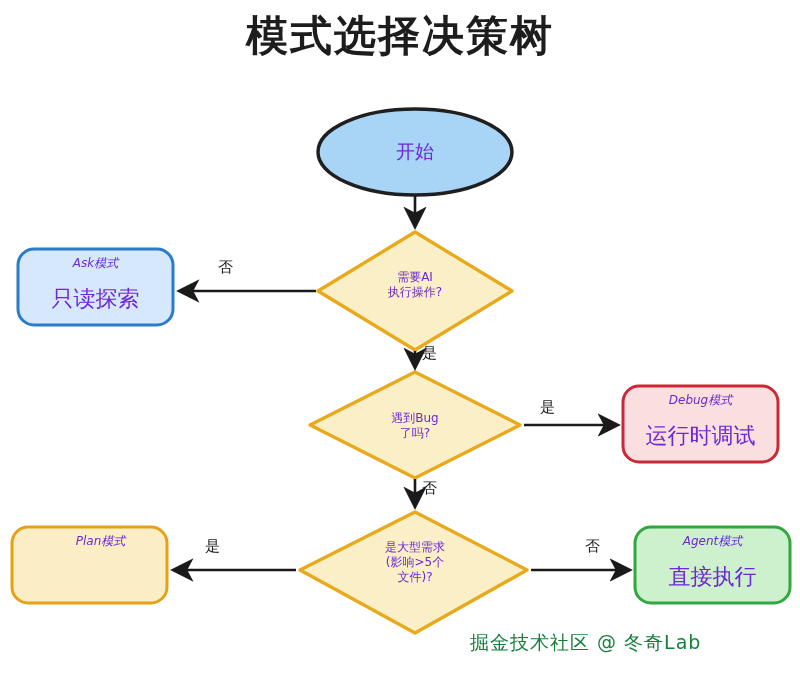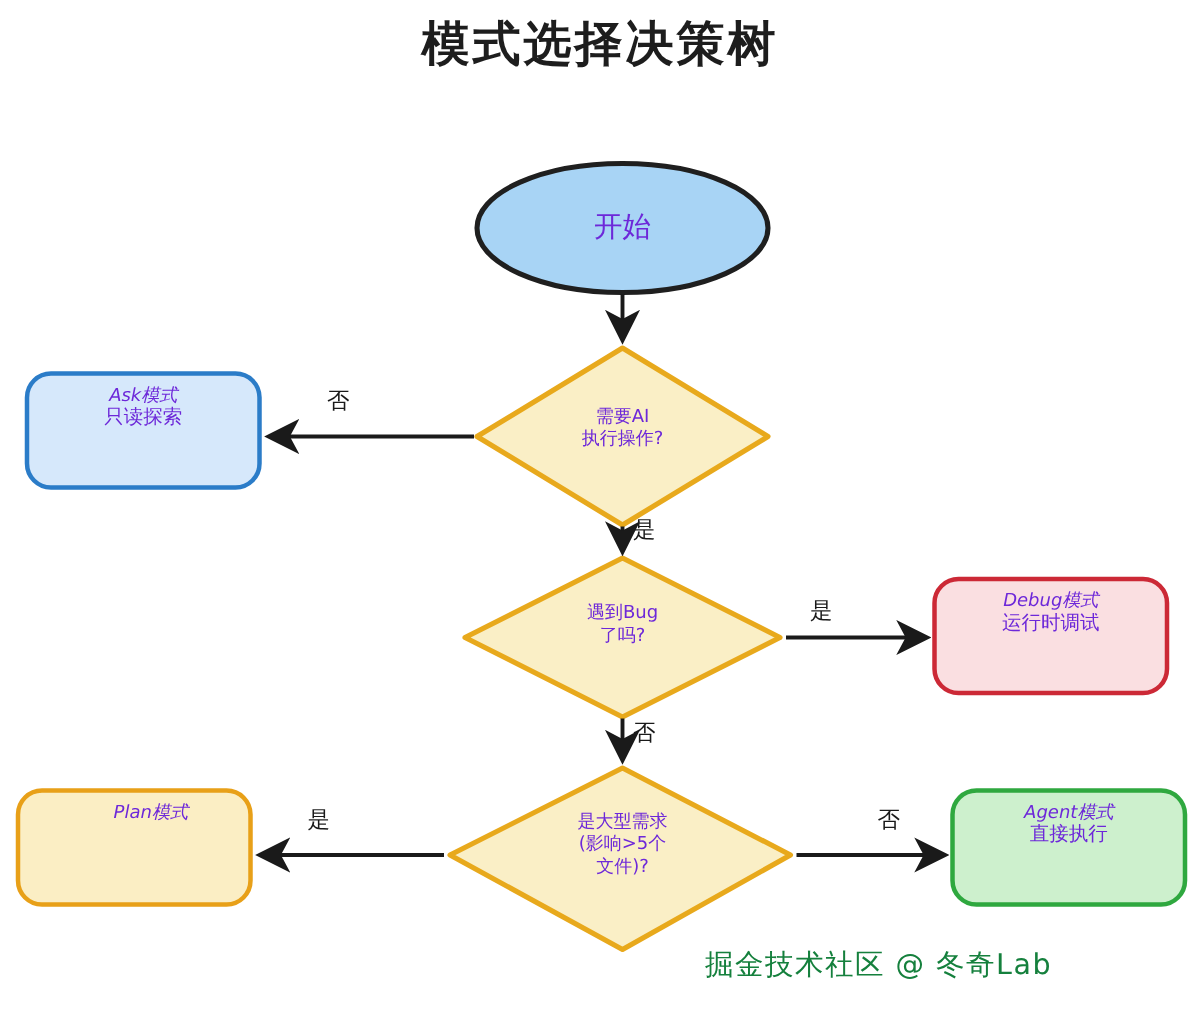--- a/index.html
+++ b/index.html
@@ -19,36 +19,36 @@
     inset: 0;
     width: 800px;
     height: 681px;
   }
   .diagram-title {
     position: absolute;
     left: 0;
     top: 8px;
     width: 800px;
     text-align: center;
-    font-size: 32px;
+    font-size: 42px;
     font-weight: 700;
     letter-spacing: 2px;
     color: #1d1d1d;
     font-family: "DejaVu Sans", "Liberation Sans", sans-serif;
   }
   .node-label {
     position: absolute;
     text-align: center;
     color: #6d28d9;
     pointer-events: none;
     line-height: 1.25;
     font-family: "DejaVu Sans", "Liberation Sans", sans-serif;
   }
   .node-label .l1 { display: block; font-size: 12px; font-style: italic; }
-  .node-label .l2 { display: block; font-size: 13px; margin-top: 0; text-align: center; }
+  .node-label .l2 { display: block; font-size: 22px; margin-top: 14px; text-align: center; }
   .diamond-label { font-size: 12px; }
   .diamond-label .dl { display: block; }
   .start-label { font-size: 19px; }
   .edge-label {
     position: absolute;
     font-size: 15px;
     color: #1a1a1a;
     font-family: "DejaVu Sans", "Liberation Sans", sans-serif;
   }
   .watermark {
@@ -111,21 +111,21 @@
 <div class="node-label diamond-label" style="left:315px; top:270px; width:200px;">
   <span class="dl">需要AI</span>
   <span class="dl">执行操作?</span>
 </div>
 
 <div class="node-label" style="left:18px; top:256px; width:155px;">
   <span class="l1">Ask模式</span>
   <span class="l2">只读探索</span>
 </div>
 
-<div class="node-label diamond-label" style="left:315px; top:401px; width:200px;">
+<div class="node-label diamond-label" style="left:315px; top:411px; width:200px;">
   <span class="dl">遇到Bug</span>
   <span class="dl">了吗?</span>
 </div>
 
 <div class="node-label" style="left:623px; top:393px; width:155px;">
   <span class="l1">Debug模式</span>
   <span class="l2">运行时调试</span>
 </div>
 
 <div class="node-label diamond-label" style="left:315px; top:540px; width:200px;">

